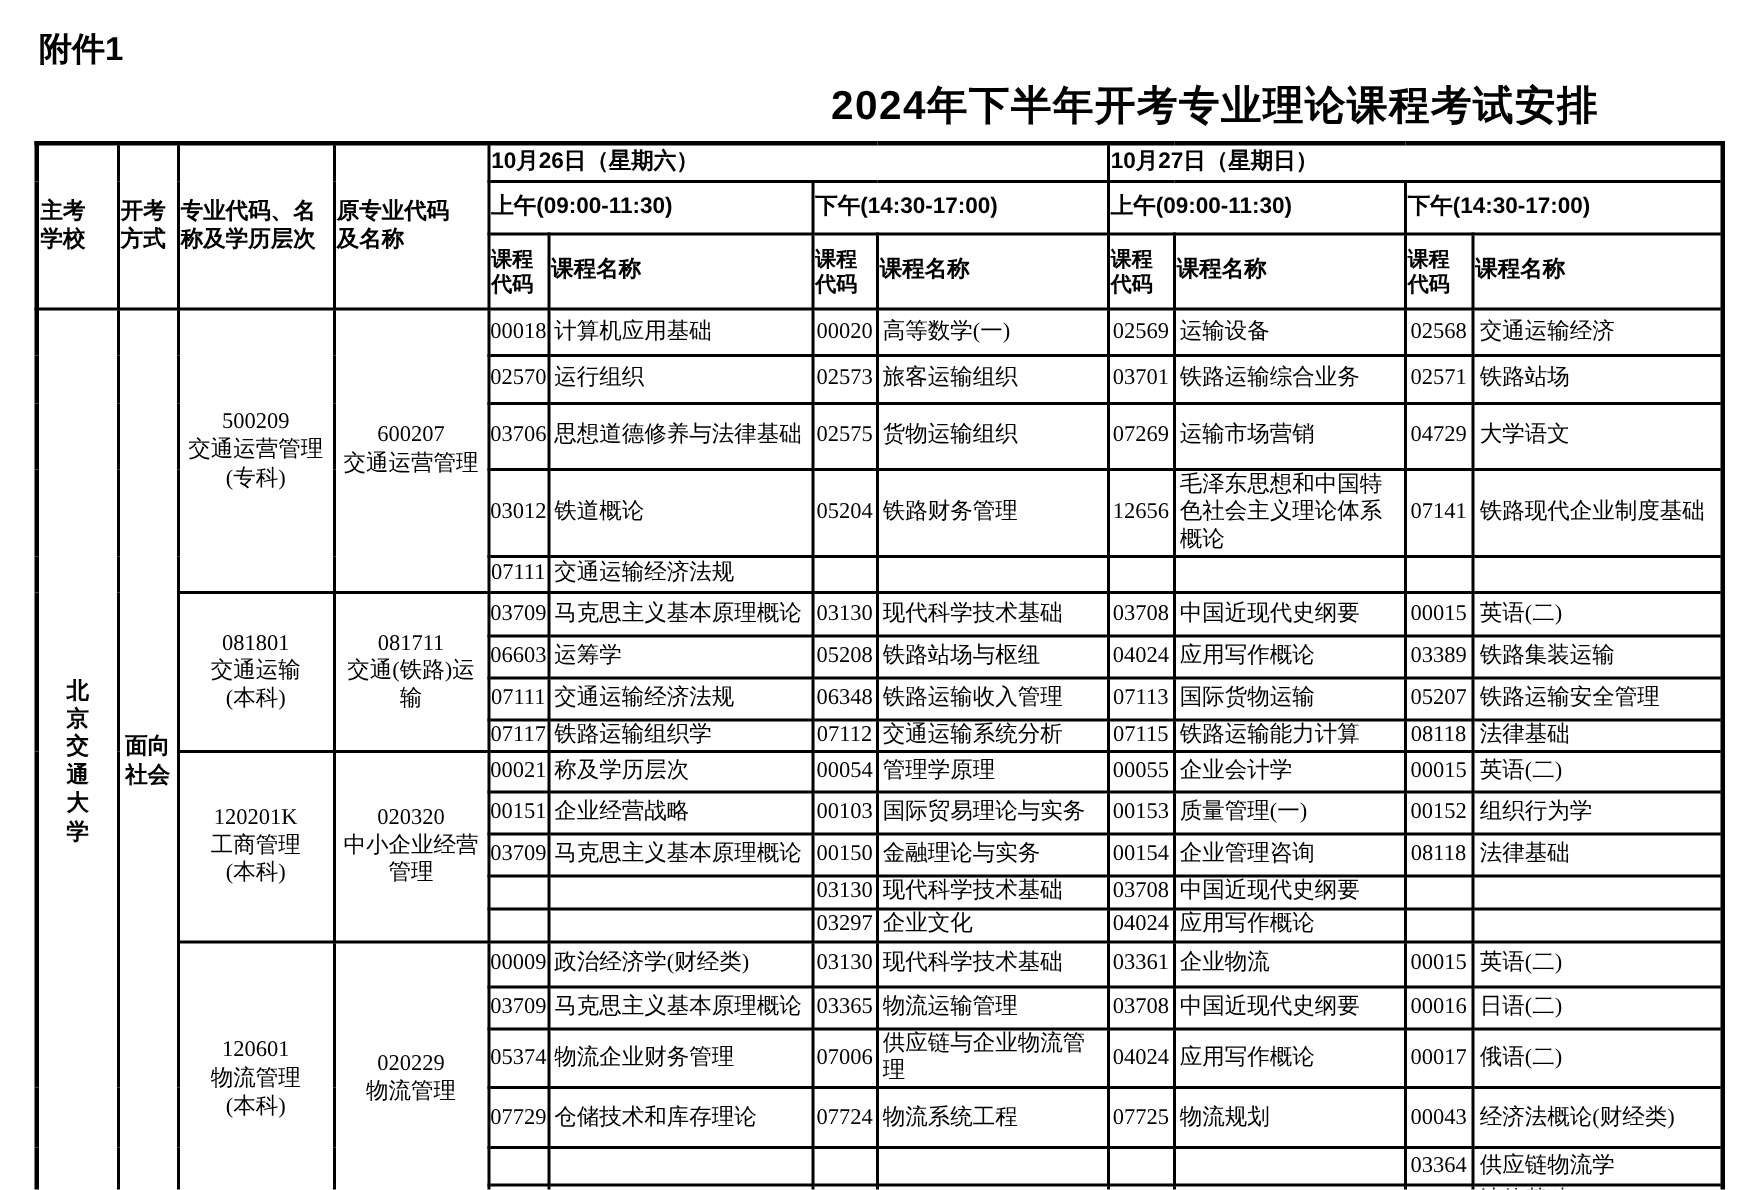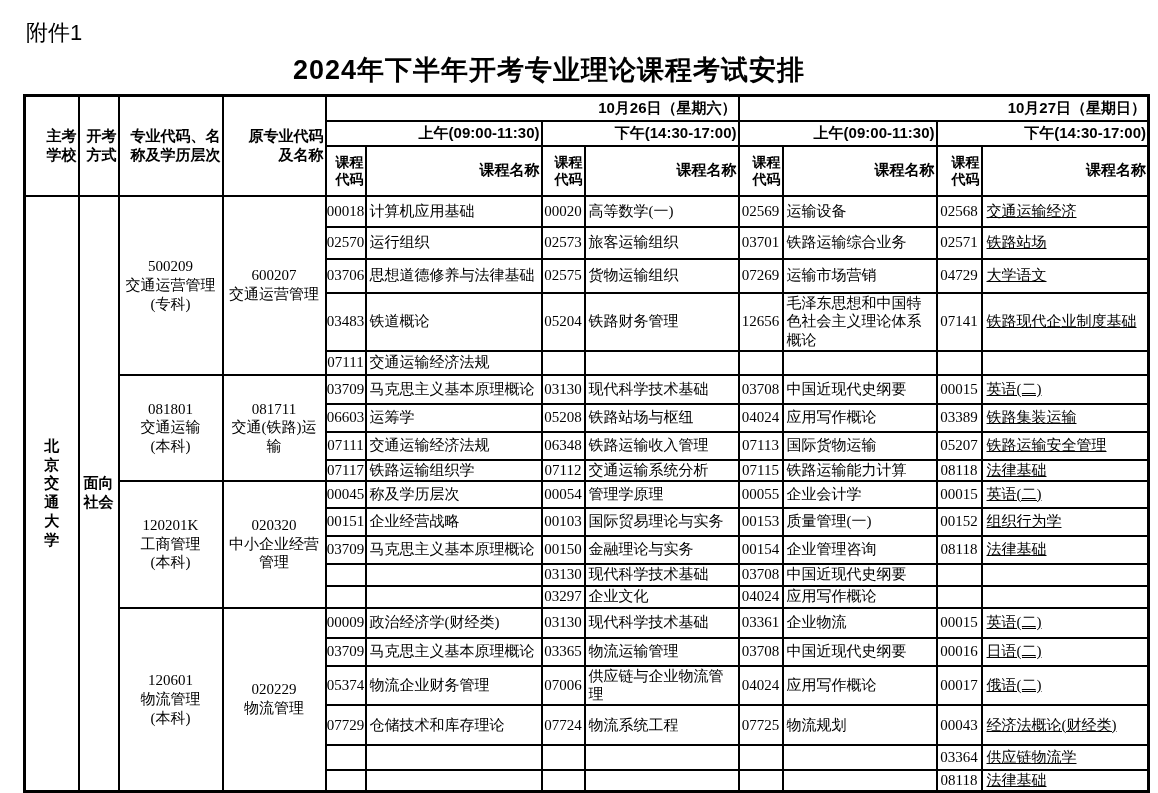--- a/index.html
+++ b/index.html
@@ -3,46 +3,46 @@
 <meta charset="utf-8">
 <style>
   html,body { margin:0; padding:0; }
   body {
     width:1158px; height:793px; position:relative; background:#ffffff; color:#000;
     font-family:"Liberation Serif","DejaVu Serif",serif; overflow:hidden;
   }
   .attachment {
     position:absolute; left:26px; top:18px;
     font-family:"Liberation Sans","DejaVu Sans",sans-serif;
-    font-size:22px; font-weight:normal;
+    font-size:22px; font-weight:bold;
   }
   .title {
-    position:absolute; left:16px; top:52px; width:1066px; text-align:center;
+    position:absolute; left:0; top:52px; width:1066px; text-align:right;
     font-family:"Liberation Sans","DejaVu Sans",sans-serif;
     font-size:27px; font-weight:bold; letter-spacing:1px;
   }
   table.sched {
     position:absolute; left:23px; top:94px; width:1124px;
     border-collapse:collapse; table-layout:fixed;
     border:3px solid #000;
   }
   .sched th, .sched td {
     border:2px solid #000; vertical-align:middle; overflow:hidden;
     line-height:1.25;
   }
   .sched th {
     font-family:"Liberation Sans","DejaVu Sans",sans-serif;
-    font-size:15px; font-weight:bold; text-align:right;
+    font-size:15px; font-weight:bold; text-align:left;
     white-space:pre-line; padding:0 1px;
   }
   .sched th.ch { font-size:14px; line-height:1.2; }
   .sched td { font-size:15px; }
   .cc { text-align:center; padding:0; font-family:"Liberation Serif","DejaVu Serif",serif; }
   .cn { text-align:left; padding:0 3px; }
-  .cn.last { padding:0 9px 0 4px;text-decoration:underline; }
+  .cn.last { padding:0 9px 0 4px; }
   .mj {
     text-align:center; white-space:pre-line; padding:0 1px; line-height:1.35;
   }
   .vert {
     text-align:center; white-space:pre-line; font-weight:bold;
     font-family:"Liberation Sans","DejaVu Sans",sans-serif;
     font-size:16px; line-height:1.55; padding:0;
   }
 </style>
 </head>
@@ -73,21 +73,21 @@
 学校</th>
     <th rowspan="3">开考
 方式</th>
     <th rowspan="3">专业代码、名
 称及学历层次</th>
     <th rowspan="3">原专业代码
 及名称</th>
     <th colspan="4">10月26日（星期六）</th>
     <th colspan="4">10月27日（星期日）</th>
   </tr>
-  <tr style="height:25px">
+  <tr style="height:35px">
     <th colspan="2">上午(09:00-11:30)</th>
     <th colspan="2">下午(14:30-17:00)</th>
     <th colspan="2">上午(09:00-11:30)</th>
     <th colspan="2">下午(14:30-17:00)</th>
   </tr>
   <tr style="height:50px">
     <th class="ch">课程
 代码</th>
     <th>课程名称</th>
     <th class="ch">课程
@@ -127,32 +127,32 @@
   <tr style="height:32px">
     <td class="cc">02570</td>
     <td class="cn">运行组织</td>
     <td class="cc">02573</td>
     <td class="cn">旅客运输组织</td>
     <td class="cc">03701</td>
     <td class="cn">铁路运输综合业务</td>
     <td class="cc">02571</td>
     <td class="cn last">铁路站场</td>
   </tr>
-  <tr style="height:34px">
+  <tr style="height:44px">
     <td class="cc">03706</td>
     <td class="cn">思想道德修养与法律基础</td>
     <td class="cc">02575</td>
     <td class="cn">货物运输组织</td>
     <td class="cc">07269</td>
     <td class="cn">运输市场营销</td>
     <td class="cc">04729</td>
     <td class="cn last">大学语文</td>
   </tr>
   <tr style="height:58px">
-    <td class="cc">03483</td>
+    <td class="cc">03012</td>
     <td class="cn">铁道概论</td>
     <td class="cc">05204</td>
     <td class="cn">铁路财务管理</td>
     <td class="cc">12656</td>
     <td class="cn">毛泽东思想和中国特色社会主义理论体系概论</td>
     <td class="cc">07141</td>
     <td class="cn last">铁路现代企业制度基础</td>
   </tr>
   <tr style="height:24px">
     <td class="cc">07111</td>
@@ -211,21 +211,21 @@
     <td class="cn last">法律基础</td>
   </tr>
 
   <tr style="height:27px">
     <td class="mj" rowspan="5">120201K
 工商管理
 (本科)</td>
     <td class="mj" rowspan="5">020320
 中小企业经营
 管理</td>
-    <td class="cc">00045</td>
+    <td class="cc">00021</td>
     <td class="cn">称及学历层次</td>
     <td class="cc">00054</td>
     <td class="cn">管理学原理</td>
     <td class="cc">00055</td>
     <td class="cn">企业会计学</td>
     <td class="cc">00015</td>
     <td class="cn last">英语(二)</td>
   </tr>
   <tr style="height:28px">
     <td class="cc">00151</td>

